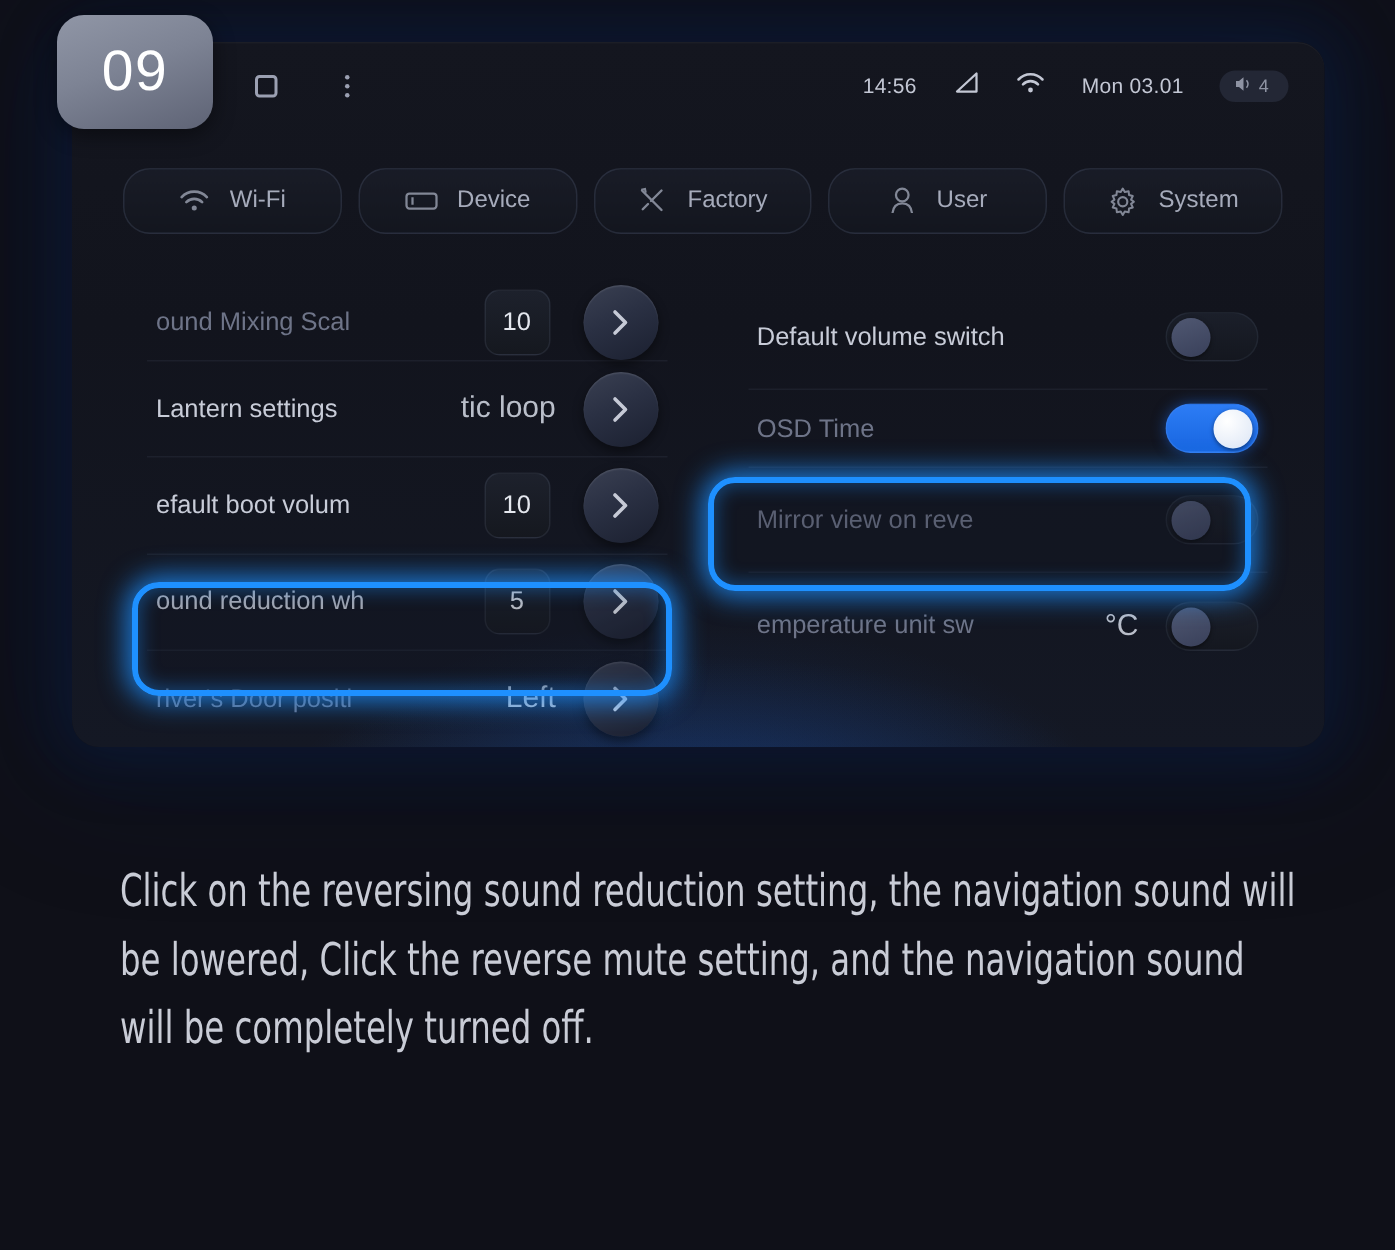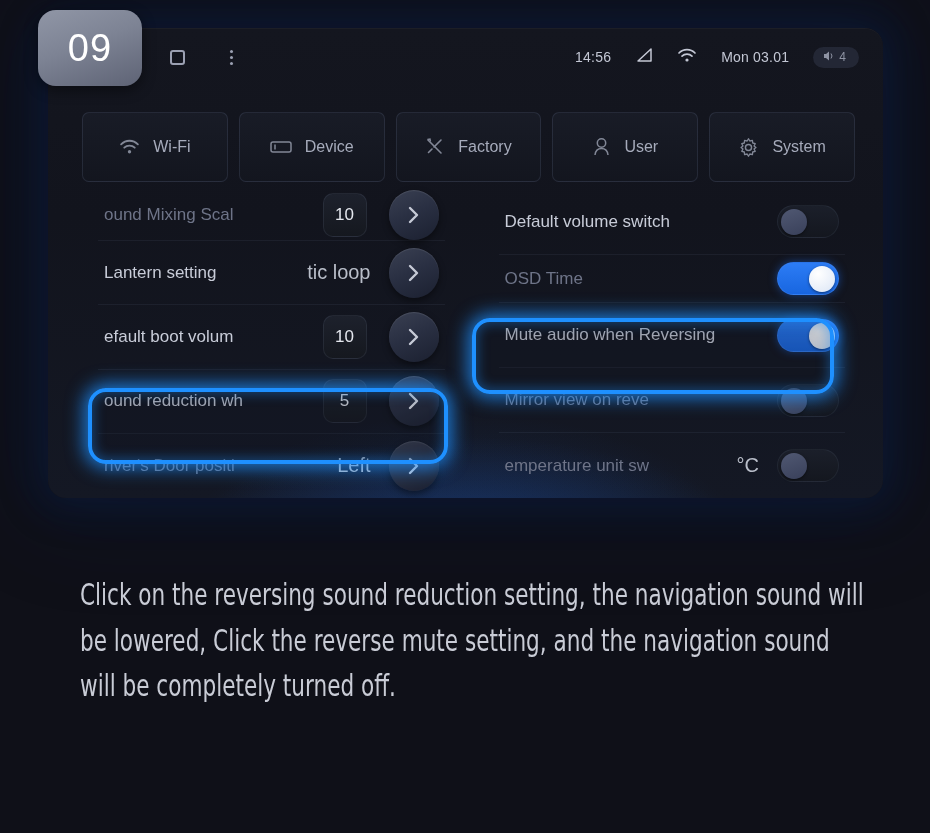--- a/index.html
+++ b/index.html
@@ -99,22 +99,22 @@
   #tabbar {
     position: absolute;
     left: 34px; right: 28px;
     top: 84px;
     display: flex;
     align-items: center;
     gap: 11px;
   }
   .tab {
     flex: 1;
-    height: 70px;
-    border-radius: 7px;
+    height: 44px;
+    border-radius: 18px;
     border: 1px solid rgba(125,140,175,0.17);
     background: linear-gradient(180deg, rgba(30,34,46,0.55), rgba(20,23,32,0.55));
     display: flex;
     align-items: center;
     justify-content: center;
     gap: 13px;
     color: #a6abbb;
     font-size: 16px;
   }
   .tab .ticon { display: flex; align-items: center; opacity: .82; }
@@ -403,21 +403,21 @@
         <span class="row-label">ound Mixing Scal</span>
         <span class="value-chip">10</span>
         <span class="chev-btn">
           <svg width="15" height="20" viewBox="0 0 15 20">
               <path d="M4 3 L11 10 L4 17" fill="none" stroke="#c6cad6" stroke-width="2.4" stroke-linecap="round" stroke-linejoin="round"></path>
             </svg>
         </span>
       </div>
 
       <div class="row">
-        <span class="row-label">Lantern setting</span>
+        <span class="row-label">Lantern settings</span>
         <span class="row-value">tic loop</span>
         <span class="chev-btn">
           <svg width="15" height="20" viewBox="0 0 15 20">
               <path d="M4 3 L11 10 L4 17" fill="none" stroke="#c6cad6" stroke-width="2.4" stroke-linecap="round" stroke-linejoin="round"></path>
             </svg>
         </span>
       </div>
 
       <div class="row">
         <span class="row-label">efault boot volum</span>
@@ -459,26 +459,20 @@
           </span>
       </div>
 
       <div class="row clipped">
         <span class="row-label">OSD Time</span>
         <span class="toggle on">
             <span class="knob"></span>
           </span>
       </div>
 
-      <div class="row">
-        <span class="row-label">Mute audio when Reversing</span>
-        <span class="toggle on">
-            <span class="knob"></span>
-          </span>
-      </div>
 
       <div class="row faded">
         <span class="row-label">Mirror view on reve</span>
         <span class="toggle">
             <span class="knob"></span>
           </span>
       </div>
 
       <div class="row faded">
         <span class="row-label">emperature unit sw</span>

